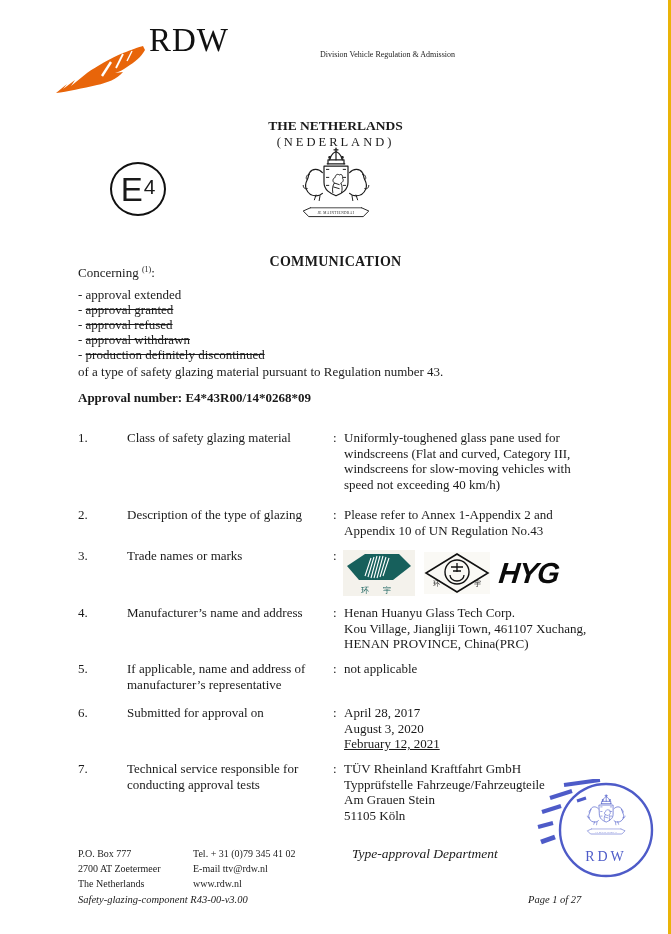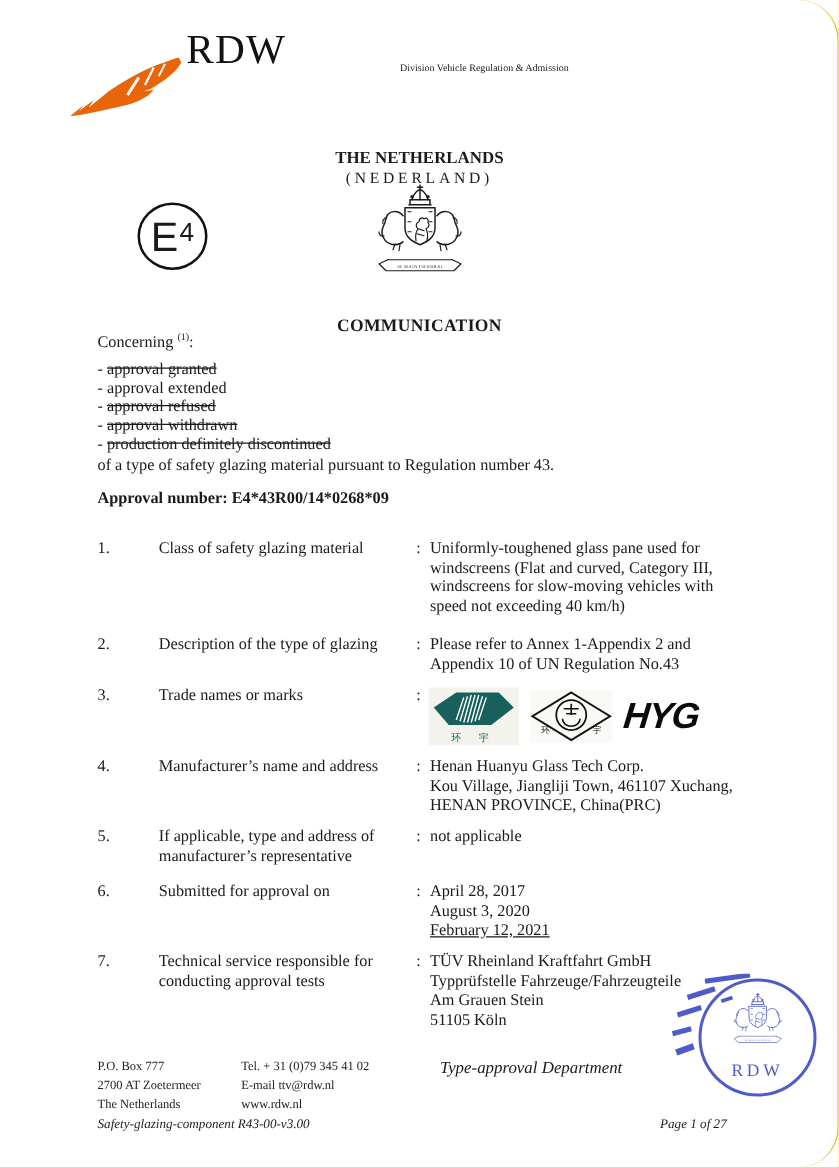--- a/index.html
+++ b/index.html
@@ -7,21 +7,21 @@
     --teal:#17605c;
     --blue:#3f4ec4;
     --ink:#1a1a1a;
   }
   html,body{margin:0;padding:0;}
   body{
     width:671px;height:934px;background:#ffffff;
     font-family:"Liberation Serif", serif;color:var(--ink);
     position:relative;overflow:hidden;
   }
-  .page{position:absolute;inset:0;border-right:1px solid #eab308;border-radius:32px;}
+  .page{position:absolute;inset:0;border-right:3px solid #eab308;}
 
   
   .rdw-feather{position:absolute;left:53px;top:42px;width:95px;height:56px;}
   .rdw-wordmark{position:absolute;left:149px;top:22px;font-size:33px;letter-spacing:1px;color:#111;}
   .division{position:absolute;left:320px;top:50px;font-size:8px;color:#222;text-align:center;}
 
   
   .title-block{position:absolute;left:0;top:118px;width:671px;text-align:center;}
   .country{font-weight:bold;font-size:13.5px;}
   .country-native{font-size:12.5px;letter-spacing:3px;margin-top:1px;}
@@ -140,22 +140,22 @@
   <svg class="crest-black" viewBox="0 0 140 95">
     <use href="#crest"></use>
   </svg>
 
   <div class="communication">COMMUNICATION</div>
 
   <div class="concerning">
     <span>Concerning </span><sup>(1)</sup><span>:</span>
   </div>
   <div class="options" id="options">
+      <div class="option"><span>- </span><span class="opt-text">approval extended</span></div>
       <div class="option struck"><span>- </span><span class="opt-text">approval granted</span></div>
-      <div class="option"><span>- </span><span class="opt-text">approval extended</span></div>
       <div class="option struck"><span>- </span><span class="opt-text">approval refused</span></div>
       <div class="option struck"><span>- </span><span class="opt-text">approval withdrawn</span></div>
       <div class="option struck"><span>- </span><span class="opt-text">production definitely discontinued</span></div>
     </div>
   <div class="pursuant">of a type of safety glazing material pursuant to Regulation number 43.</div>
   <div class="approval-number">Approval number: E4*43R00/14*0268*09</div>
 
   <div id="items">
       <div class="item-row" style="top: 430px;">
         <span class="no">1.</span>
@@ -176,21 +176,21 @@
         <span class="value"></span>
       </div>
       <div class="item-row" style="top: 605px;">
         <span class="no">4.</span>
         <span class="label">Manufacturer’s name and address</span>
         <span class="colon">:</span>
         <span class="value">Henan Huanyu Glass Tech Corp.<br>Kou Village, Jiangliji Town, 461107 Xuchang,<br>HENAN PROVINCE, China(PRC)</span>
       </div>
       <div class="item-row" style="top: 661px;">
         <span class="no">5.</span>
-        <span class="label">If applicable, type and address of manufacturer’s representative</span>
+        <span class="label">If applicable, name and address of manufacturer’s representative</span>
         <span class="colon">:</span>
         <span class="value">not applicable</span>
       </div>
       <div class="item-row" style="top: 705px;">
         <span class="no">6.</span>
         <span class="label">Submitted for approval on</span>
         <span class="colon">:</span>
         <span class="value">April 28, 2017<br>August 3, 2020<br><u>February 12, 2021</u></span>
       </div>
       <div class="item-row" style="top: 761px;">

